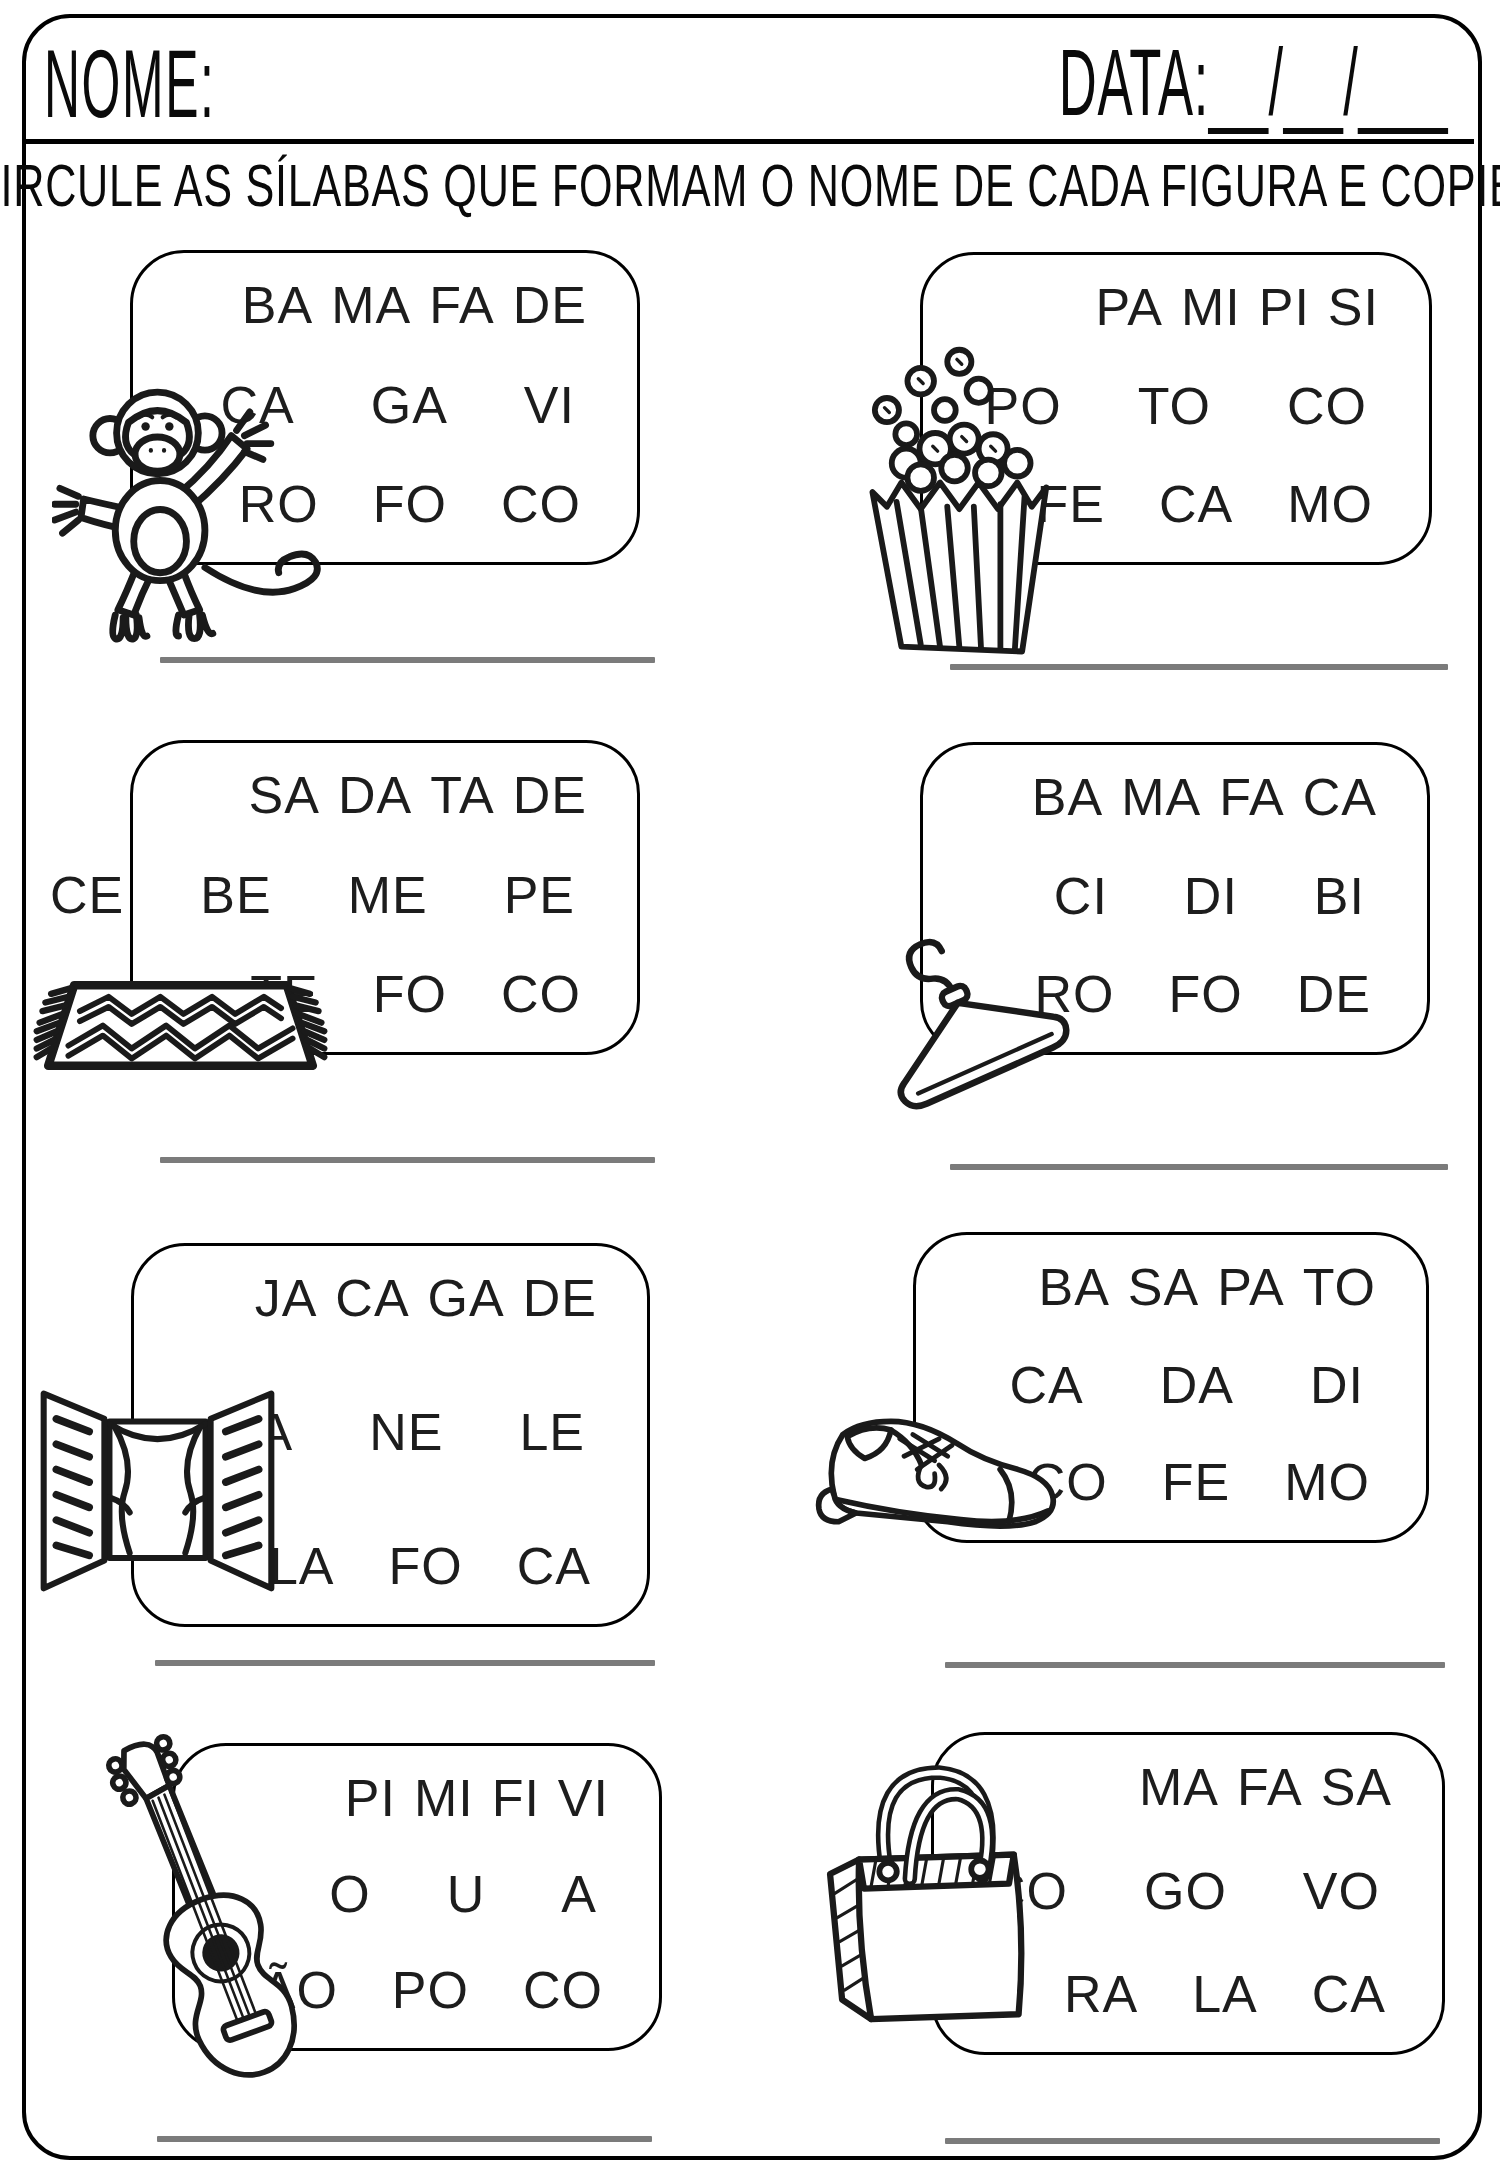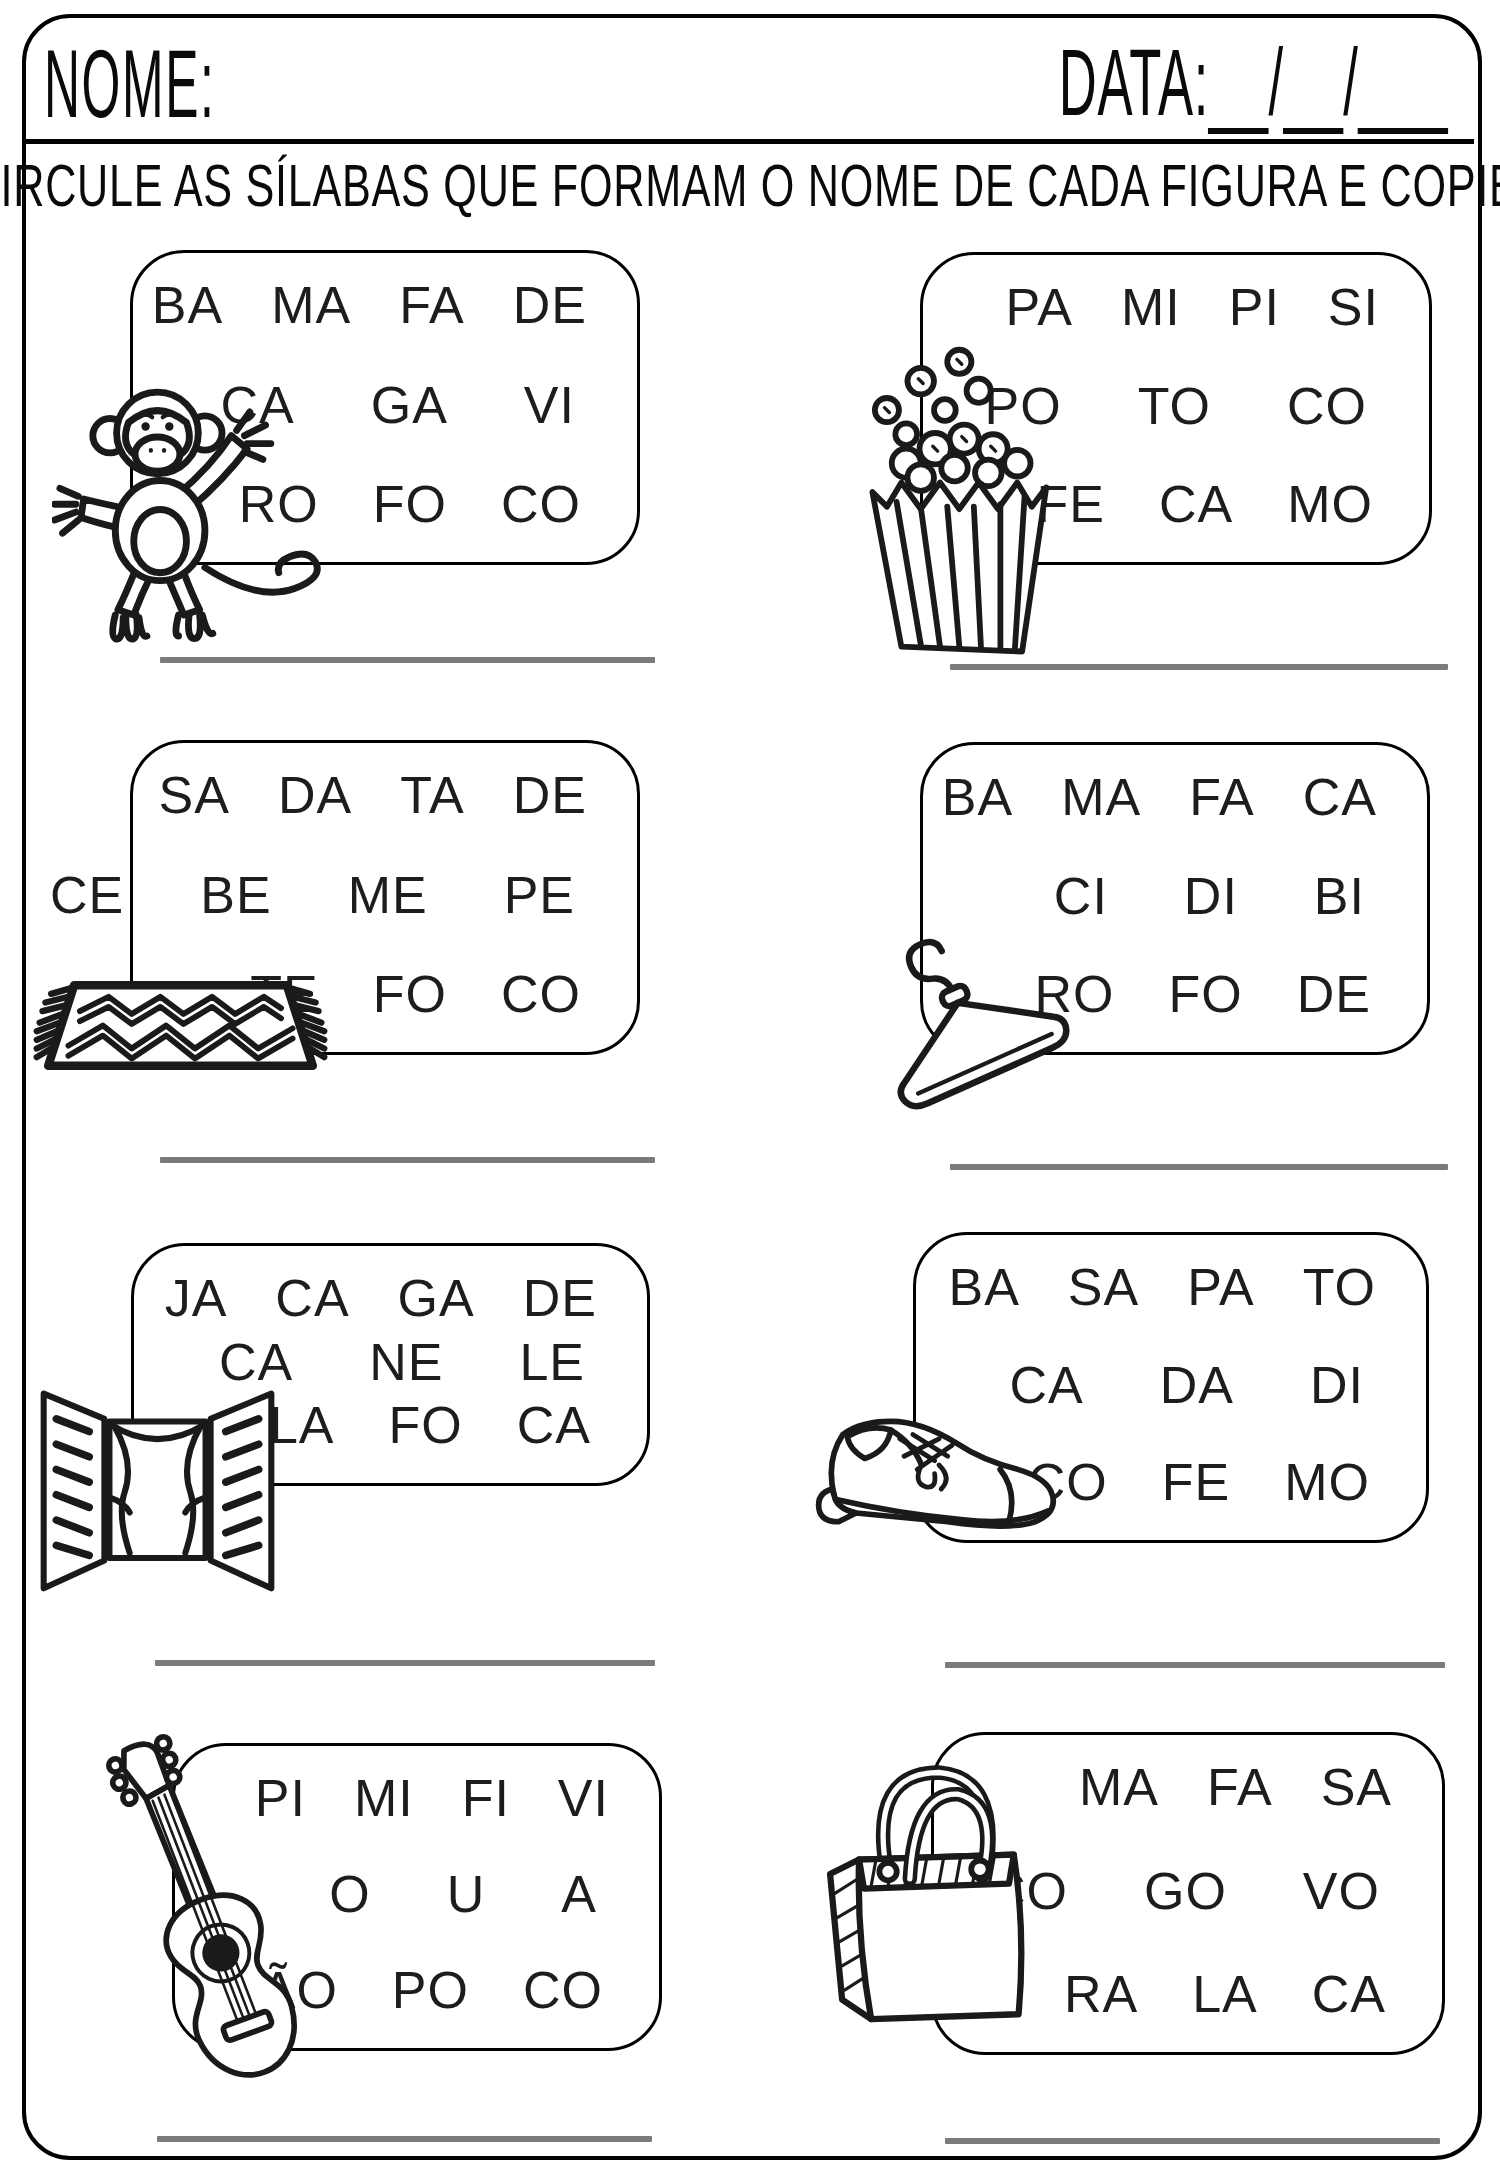--- a/index.html
+++ b/index.html
@@ -26,21 +26,21 @@
         transform:translateX(-50%) scaleX(.72);transform-origin:50% 0;}
 
   .sec{position:absolute;inset:0;}
   .box{
     position:absolute;box-sizing:border-box;background:transparent;
     border:3px solid #000;border-radius:54px;
     display:flex;flex-direction:column;justify-content:space-between;
     padding:26px 0 32px;
   }
   .row{display:flex;justify-content:flex-end;align-items:center;}
-  .row:nth-child(1){gap:48px;padding-right:50px;}
+  .row:nth-child(1){gap:18px;padding-right:50px;}
   .row:nth-child(2){gap:76px;padding-right:62px;}
   .row:nth-child(3){gap:54px;padding-right:56px;}
   .syl{font-size:52px;line-height:1;color:#1d1d1d;letter-spacing:1px;}
   .img{position:absolute;z-index:3;}
   .wline{position:absolute;height:6px;background:#7b7b7b;border-radius:1px;}
 
   .s1 .box{left:130px;top:250px;width:510px;height:315px;}
   .s1 .img{left:52px;top:372px;width:290px;height:275px;}
   .s1 .wline{left:160px;top:657px;width:495px;}
 
@@ -49,21 +49,21 @@
   .s2 .wline{left:950px;top:664px;width:498px;}
 
   .s3 .box{left:130px;top:740px;width:510px;height:315px;}
   .s3 .img{left:33px;top:968px;width:295px;height:115px;}
   .s3 .wline{left:160px;top:1157px;width:495px;}
 
   .s4 .box{left:920px;top:742px;width:510px;height:313px;}
   .s4 .img{left:866px;top:910px;width:215px;height:222px;}
   .s4 .wline{left:950px;top:1164px;width:498px;}
 
-  .s5 .box{left:131px;top:1243px;width:519px;height:243px;}
+  .s5 .box{left:131px;top:1243px;width:519px;height:384px;}
   .s5 .img{left:20px;top:1386px;width:275px;height:215px;}
   .s5 .wline{left:155px;top:1660px;width:500px;}
 
   .s6 .box{left:913px;top:1232px;width:516px;height:311px;}
   .s6 .img{left:808px;top:1356px;width:262px;height:218px;}
   .s6 .wline{left:945px;top:1662px;width:500px;}
 
   .s7 .box{left:172px;top:1743px;width:490px;height:308px;}
   .s7 .img{left:70px;top:1726px;width:258px;height:372px;}
   .s7 .wline{left:157px;top:2136px;width:495px;}

